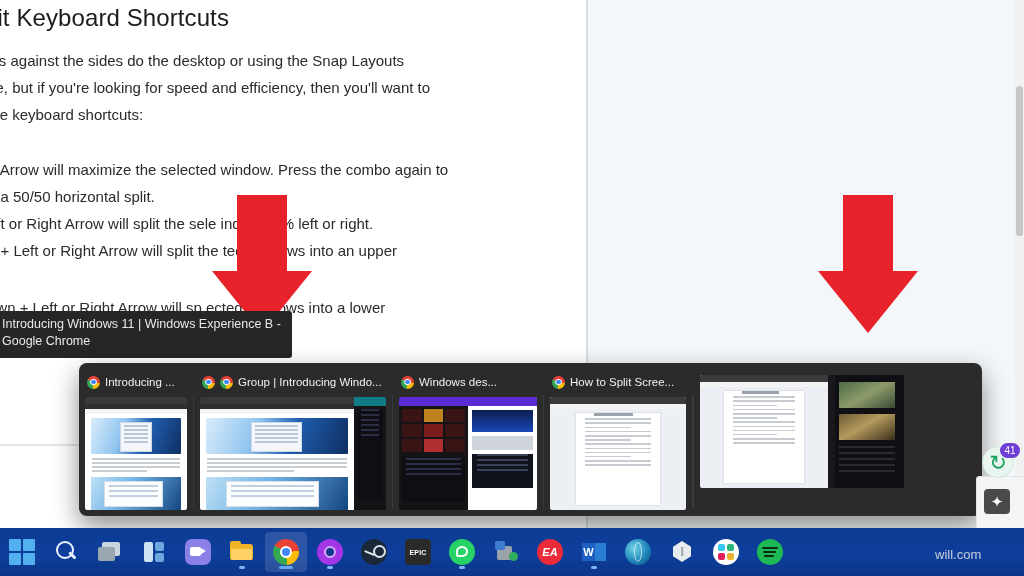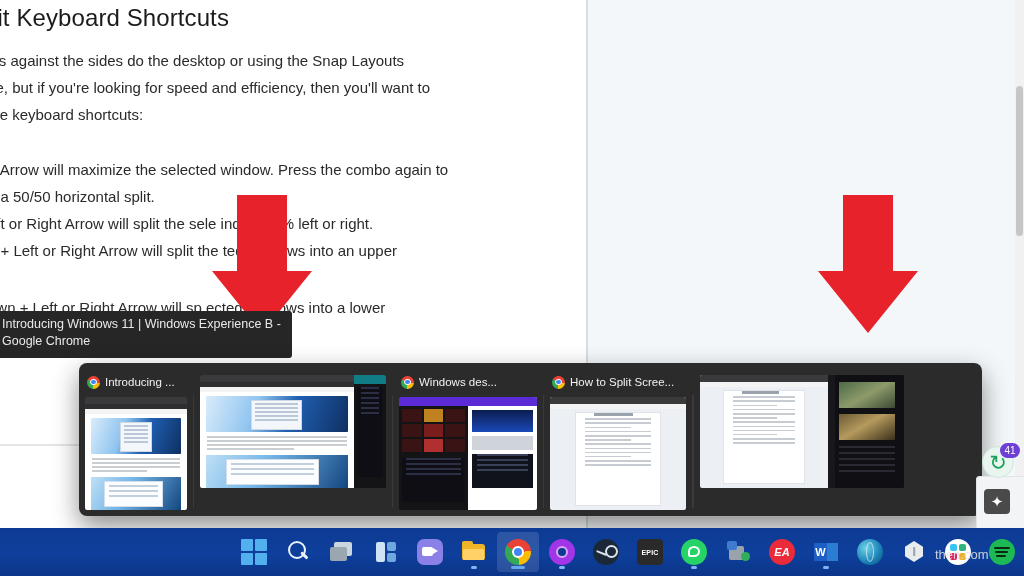--- a/index.html
+++ b/index.html
@@ -134,21 +134,21 @@
   }
   .widget-card{
     position:absolute;left:976px;top:476px;width:48px;height:52px;background:#f2f4f5;
     border:1px solid #e1e4e6;border-radius:3px;
   }
 
   
   .taskbar{
     position:absolute;left:0;top:528px;width:1024px;height:48px;
     background:linear-gradient(180deg,#0d3b94 0%,#0e3f9c 55%,#0b3588 100%);
-    display:flex;align-items:center;justify-content:flex-end;gap:0;
+    display:flex;align-items:center;justify-content:flex-start;gap:0;
   }
   .tb-btn{
     width:42px;height:40px;display:flex;align-items:center;justify-content:center;
     position:relative;border-radius:4px;margin:0 1px;
   }
   .tb-btn.active{background:rgba(255,255,255,.13);}
   .tb-btn .under{position:absolute;bottom:3px;left:50%;transform:translateX(-50%);
     width:14px;height:3px;border-radius:2px;background:#63a7ef;}
   .tb-btn .under.small{width:6px;background:#7fb6f2;}
   .ic{width:26px;height:26px;position:relative;display:block;}
@@ -316,20 +316,25 @@
                   <i></i>
                 </div>
               </div>
           </div>
         </div>
       </div>
     </div>
     <div class="thumb-sep"></div>
 
     <div class="thumb" style="width:198px">
+      <div class="thumb-title">
+        <span class="chrome-ico"></span>
+        <span class="chrome-ico"></span>
+        <span class="label" style="max-width:160px">Group | Introducing Windo...</span>
+      </div>
       <div class="shot">
         <div class="mini" style="flex:1.35">
           <div class="mini-bar"></div>
             <div class="mini-tabbar"></div>
             <div class="mini-url"></div>
           <div class="mini-body">
             <div class="hero">
                 <div class="panelwin">
                   <i></i>
                   <i></i>
@@ -608,15 +613,15 @@
     <div class="tb-btn">
       <span class="ic ic-spotify">
         <i></i>
           <i></i>
           <i></i>
       </span>
     </div>
 
   </div>
 
-  <div class="watermark">then.com</div>
+  <div class="watermark">will.com</div>
 
 </div>
 
 </body></html>

